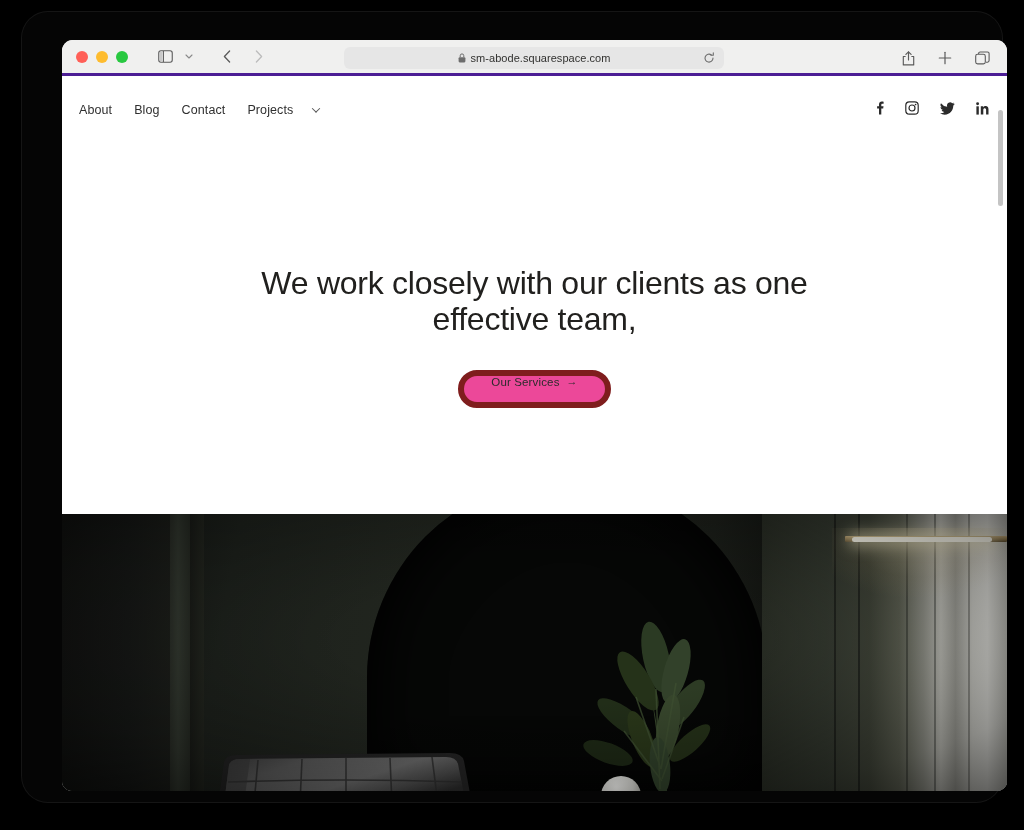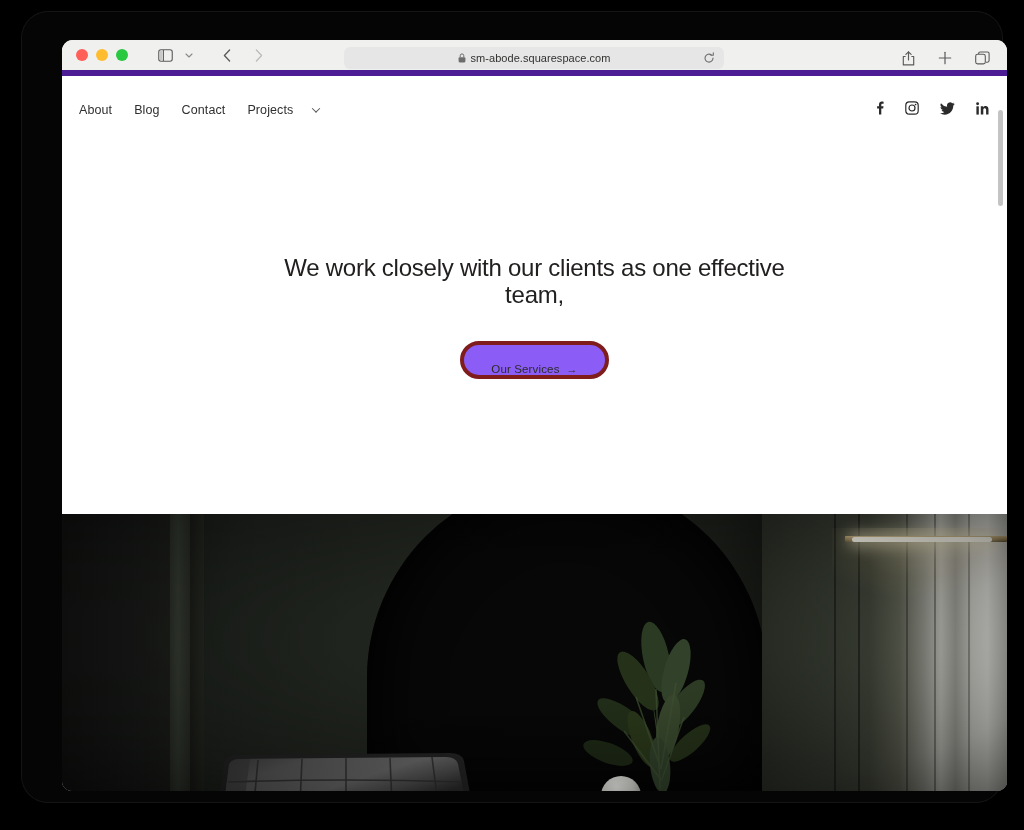--- a/index.html
+++ b/index.html
@@ -34,21 +34,21 @@
     border-radius: 11px 11px 10px 10px;
     overflow: hidden;
     background: #ffffff;
   }
 
   
   #browser-toolbar {
     position: relative;
     height: 36px;
     background: #f0f0ef;
-    border-bottom: 6px solid #4c1d95;
+    border-bottom: 3px solid #4c1d95;
     display: flex;
     align-items: center;
   }
   .traffic-lights {
     display: flex; gap: 8px;
     margin-left: 14px;
   }
   .tl { width: 12px; height: 12px; border-radius: 50%; display:block; }
   .tl-close { background: #ff5f57; }
   .tl-min   { background: #febc2e; }
@@ -160,40 +160,40 @@
     padding-top: 108px;
     text-align: center;
   }
   #hero-eyebrow {
     font-size: 10.5px;
     color: #d3d3d3;
     letter-spacing: 0.45px;
     margin-bottom: 25px;
   }
   #hero-headline {
-    font-size: 24px;
-    line-height: 27px;
+    font-size: 32px;
+    line-height: 36px;
     color: #21201e;
     font-weight: 400;
     letter-spacing: -0.25px;
     max-width: 560px;
-    margin: 0 auto;
+    margin: 11px auto;
   }
   #hero-headline .hl-line { display: block; margin-bottom: 0; padding: 1.5px 0; }
 
   #cta-wrap { margin-top: 32px; display: flex; justify-content: center; }
   #cta-button {
     display: inline-flex;
-    align-items: flex-end;
+    align-items: flex-start;
     gap: 7px;
     height: 38px;
     padding: 0 27px;
-    border: 4px solid #7f1d1d;
+    border: 6px solid #7f1d1d;
     border-radius: 20px;
-    background: #8b5cf6;
+    background: #ec4899;
     font-size: 11.5px;
     color: #2b2b2b;
     letter-spacing: 0.15px;
     cursor: pointer;
   }
   #cta-arrow { font-size: 11px; line-height: 1; }
 
   
   #hero-image {
     position: absolute;

